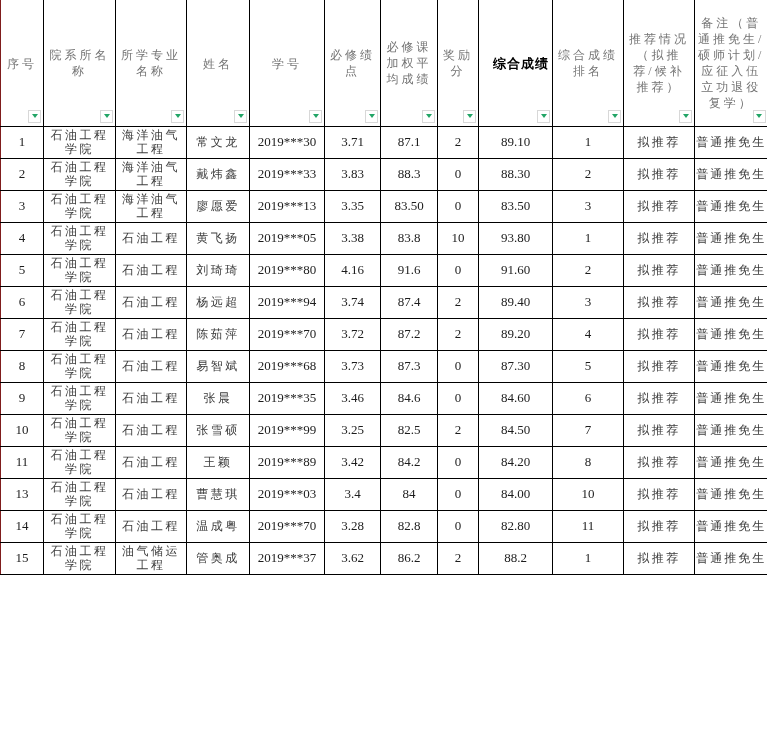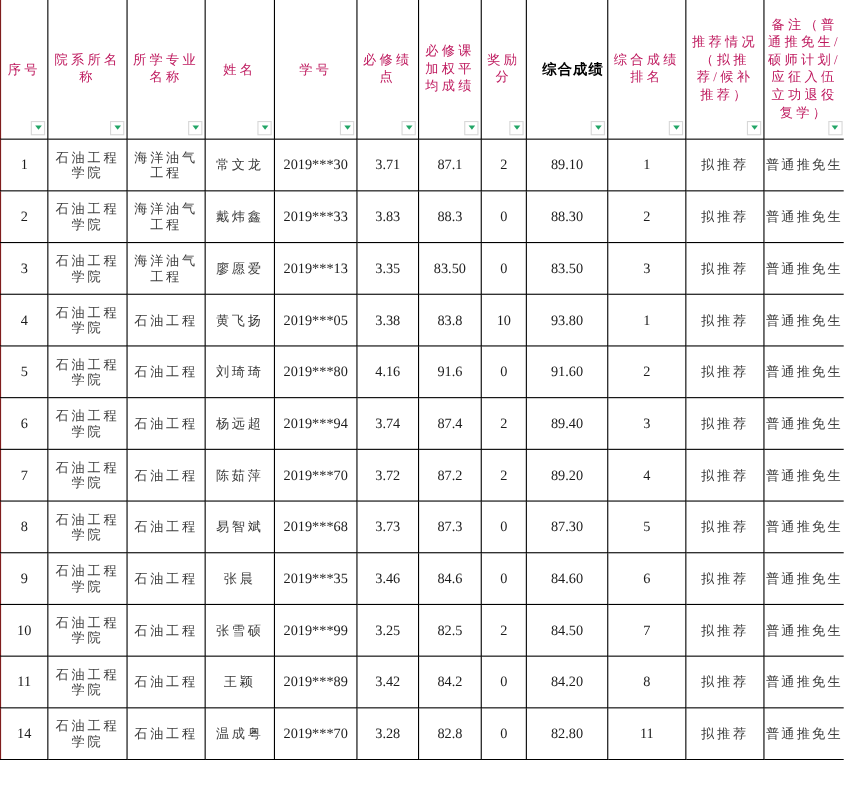--- a/index.html
+++ b/index.html
@@ -8,25 +8,25 @@
   th,td{border:1px solid #000;overflow:hidden;box-sizing:border-box;}
   
   thead th{border-top:none;}
   th:first-child,td:first-child{border-left:1px solid #7f1d1d;}
   th:last-child,td:last-child{border-right:none;}
   thead tr{height:126px;}
   tbody tr{height:32px;}
   th{position:relative;vertical-align:middle;text-align:center;padding:2px 2px;font-weight:normal;}
   td{vertical-align:middle;text-align:center;padding:0 2px;}
   .hlabel{font-family:"Liberation Serif","DejaVu Serif",serif;font-size:12px;letter-spacing:3px;
-          color:#be185d;line-height:16px;display:inline-block;}
+          color:#737373;line-height:16px;display:inline-block;}
   th.emph .hlabel{font-family:"Liberation Sans","DejaVu Sans",sans-serif;font-weight:700;
           font-size:13px;letter-spacing:1px;color:#000;padding-left:11px;}
   td.cjk{font-size:12px;letter-spacing:2.5px;color:#3c3c3c;line-height:14px;}
-  td.cell-note{letter-spacing:2px;padding:16px 1px;margin-top:36px;}
+  td.cell-note{letter-spacing:2px;padding:1px 1px;margin-top:36px;}
   td.num{font-size:13px;letter-spacing:0;color:#1c1c1c;font-family:"Liberation Serif","DejaVu Serif",serif;}
   .filter-btn{position:absolute;right:2px;bottom:3px;width:13px;height:13px;background:#fff;
           border:1px solid #d8d8d8;display:flex;align-items:center;justify-content:center;
           box-sizing:border-box;cursor:pointer;}
   .tri{width:0;height:0;border-left:3.5px solid transparent;border-right:3.5px solid transparent;
           border-top:4.5px solid #22a566;}
 </style>
 </head>
 <body>
 
@@ -234,27 +234,55 @@
         <td class="num cell-student_id">2019***89</td>
         <td class="num cell-gpa">3.42</td>
         <td class="num cell-weighted_avg">84.2</td>
         <td class="num cell-bonus">0</td>
         <td class="num cell-total">84.20</td>
         <td class="num cell-rank">8</td>
         <td class="cjk cell-recommendation">拟推荐</td>
         <td class="cjk cell-note">普通推免生</td>
       </tr>
       <tr>
+        <td class="num cell-index">13</td>
+        <td class="cjk cell-college">石油工程学院</td>
+        <td class="cjk cell-major">石油工程</td>
+        <td class="cjk cell-name">曹慧琪</td>
+        <td class="num cell-student_id">2019***03</td>
+        <td class="num cell-gpa">3.4</td>
+        <td class="num cell-weighted_avg">84</td>
+        <td class="num cell-bonus">0</td>
+        <td class="num cell-total">84.00</td>
+        <td class="num cell-rank">10</td>
+        <td class="cjk cell-recommendation">拟推荐</td>
+        <td class="cjk cell-note">普通推免生</td>
+      </tr>
+      <tr>
         <td class="num cell-index">14</td>
         <td class="cjk cell-college">石油工程学院</td>
         <td class="cjk cell-major">石油工程</td>
         <td class="cjk cell-name">温成粤</td>
         <td class="num cell-student_id">2019***70</td>
         <td class="num cell-gpa">3.28</td>
         <td class="num cell-weighted_avg">82.8</td>
         <td class="num cell-bonus">0</td>
         <td class="num cell-total">82.80</td>
         <td class="num cell-rank">11</td>
         <td class="cjk cell-recommendation">拟推荐</td>
         <td class="cjk cell-note">普通推免生</td>
       </tr>
+      <tr>
+        <td class="num cell-index">15</td>
+        <td class="cjk cell-college">石油工程学院</td>
+        <td class="cjk cell-major">油气储运工程</td>
+        <td class="cjk cell-name">管奥成</td>
+        <td class="num cell-student_id">2019***37</td>
+        <td class="num cell-gpa">3.62</td>
+        <td class="num cell-weighted_avg">86.2</td>
+        <td class="num cell-bonus">2</td>
+        <td class="num cell-total">88.2</td>
+        <td class="num cell-rank">1</td>
+        <td class="cjk cell-recommendation">拟推荐</td>
+        <td class="cjk cell-note">普通推免生</td>
+      </tr>
     </tbody>
 </table>
 
 </body></html>

